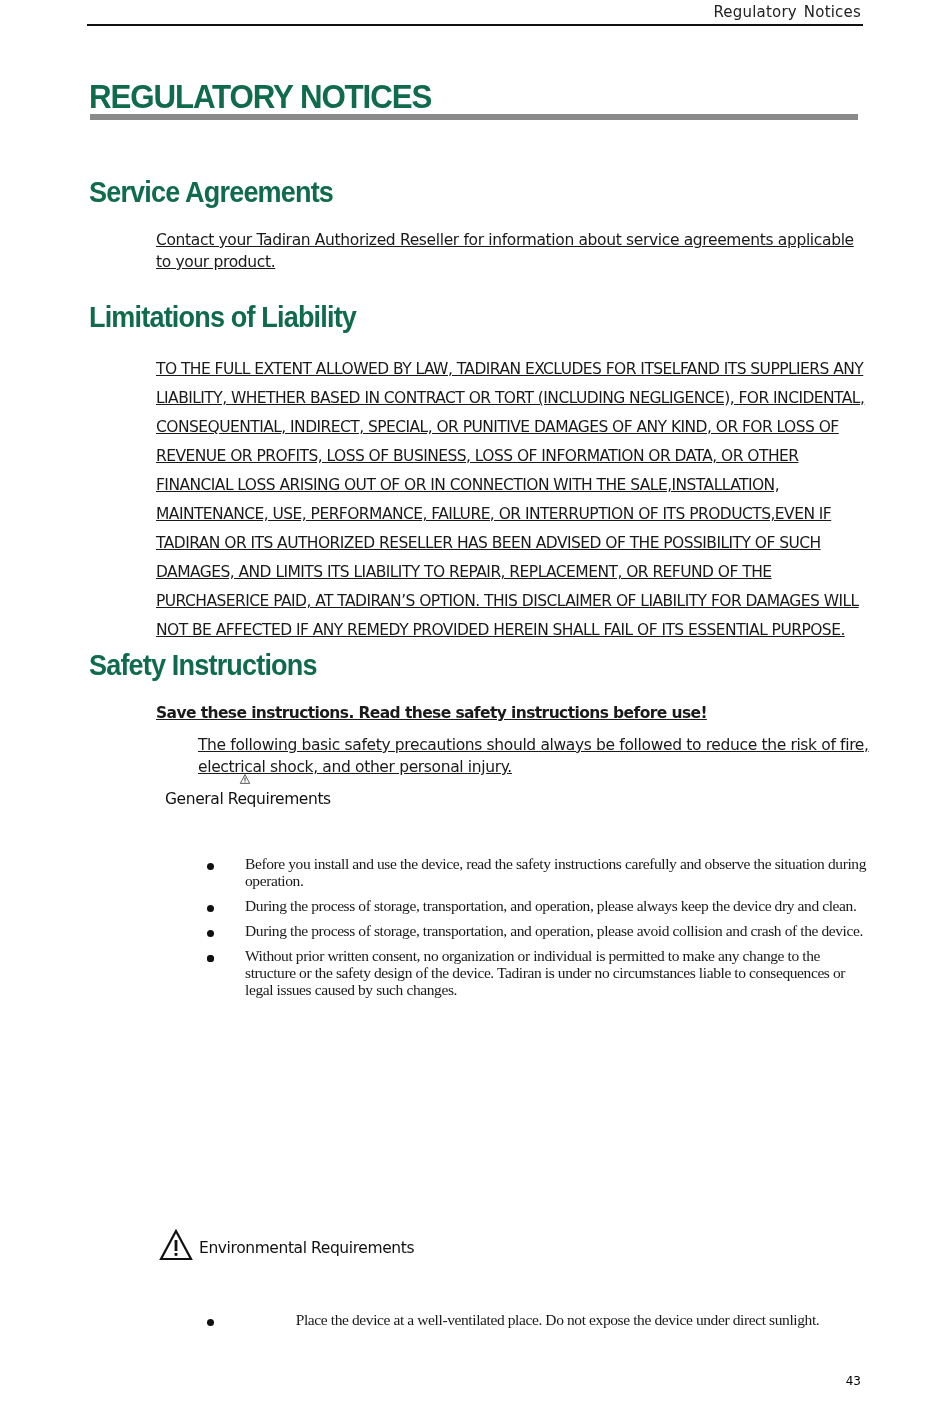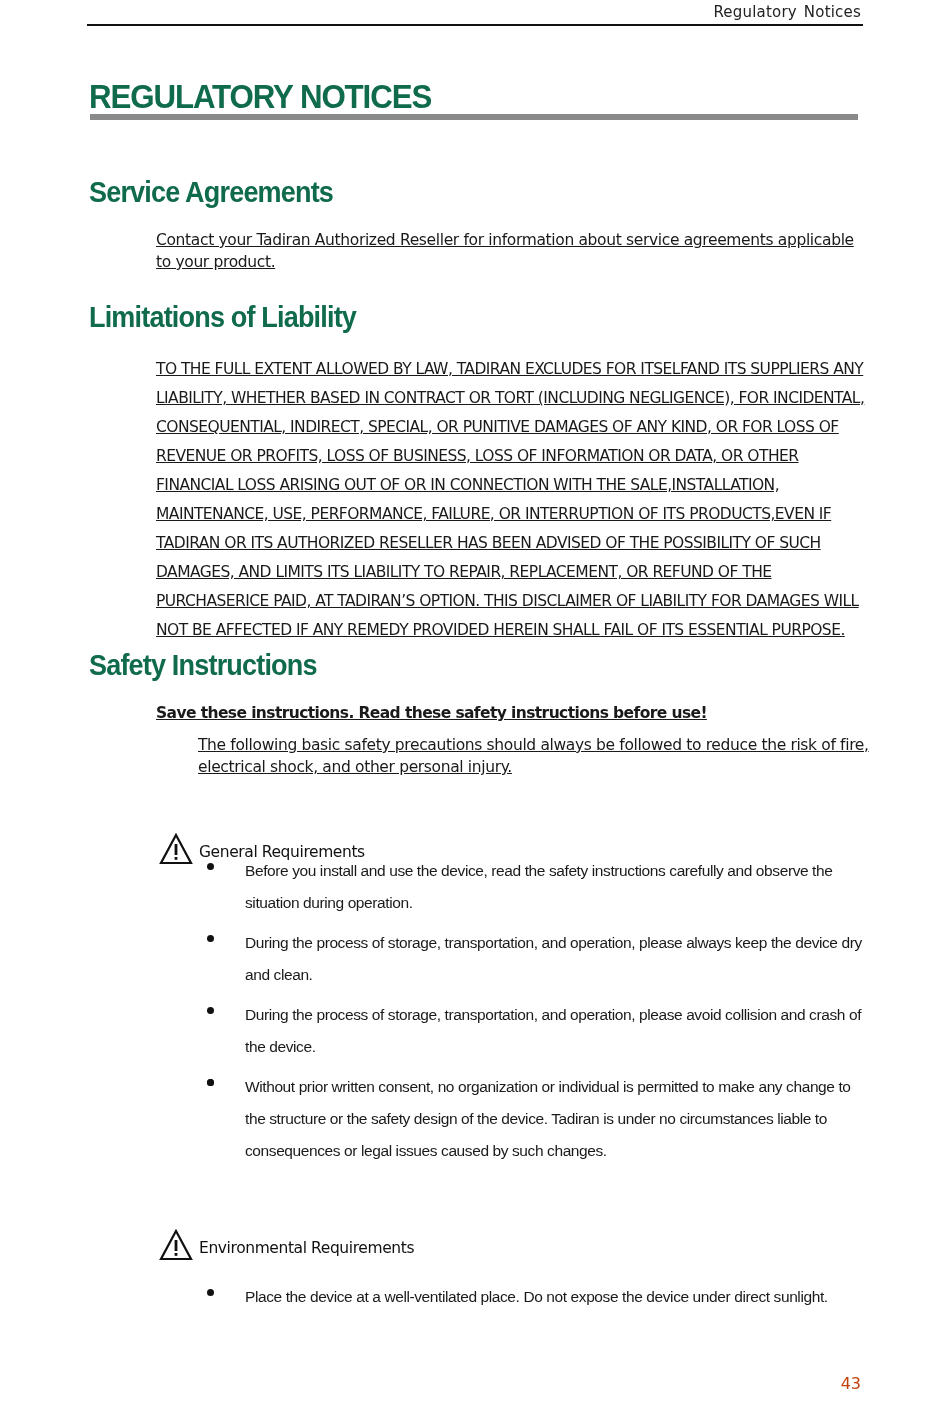--- a/index.html
+++ b/index.html
@@ -112,43 +112,43 @@
       position: absolute;
       left: 205px;
       width: 665px;
       margin: 0;
       padding: 0;
       list-style: none;
     }
     .bullet-item {
       position: relative;
       padding-left: 40px;
-      font-family: Liberation Sans, sans-serif;
+      font-family: Liberation Serif, serif;
       font-size: 15.5px;
-      line-height: 32px;
+      line-height: 17px;
       color: #1a1a1a;
       letter-spacing: -0.4px;
       margin-bottom: 8px;
     }
     .bullet-dot {
       position: absolute;
       left: 2px;
       top: 8px;
       width: 7px;
       height: 7px;
       border-radius: 50%;
       background: #111;
     }
     .page-number {
       position: absolute;
       right: 89px;
       top: 1374px;
       font-family: "DejaVu Sans", sans-serif;
-      font-size: 16px;
-      color: #c2410c;
+      font-size: 12px;
+      color: #000000;
     }
   </style>
 </head>
 <body>
 
 <div class="running-header">
   <span class="running-header-text">Regulatory Notices</span>
 </div>
 
 <h1 class="page-title">REGULATORY NOTICES</h1>
@@ -157,21 +157,21 @@
 <h2 class="section-heading" style="top:174px;">Service Agreements</h2>
 <p class="body-text" style="top:229px;">Contact your Tadiran Authorized Reseller for information about service agreements applicable to your product.</p>
 
 <h2 class="section-heading" style="top:299px;">Limitations of Liability</h2>
 <p class="body-text caps-text" style="top:355px; width:712px;">TO THE FULL EXTENT ALLOWED BY LAW, TADIRAN EXCLUDES FOR ITSELFAND ITS SUPPLIERS ANY LIABILITY, WHETHER BASED IN CONTRACT OR TORT (INCLUDING NEGLIGENCE), FOR INCIDENTAL, CONSEQUENTIAL, INDIRECT, SPECIAL, OR PUNITIVE DAMAGES OF ANY KIND, OR FOR LOSS OF REVENUE OR PROFITS, LOSS OF BUSINESS, LOSS OF INFORMATION OR DATA, OR OTHER FINANCIAL LOSS ARISING OUT OF OR IN CONNECTION WITH THE SALE,INSTALLATION, MAINTENANCE, USE, PERFORMANCE, FAILURE, OR INTERRUPTION OF ITS PRODUCTS,EVEN IF TADIRAN OR ITS AUTHORIZED RESELLER HAS BEEN ADVISED OF THE POSSIBILITY OF SUCH DAMAGES, AND LIMITS ITS LIABILITY TO REPAIR, REPLACEMENT, OR REFUND OF THE PURCHASERICE PAID, AT TADIRAN’S OPTION. THIS DISCLAIMER OF LIABILITY FOR DAMAGES WILL NOT BE AFFECTED IF ANY REMEDY PROVIDED HEREIN SHALL FAIL OF ITS ESSENTIAL PURPOSE.</p>
 
 <h2 class="section-heading" style="top:647px;">Safety Instructions</h2>
 <p class="body-text bold-text" style="top:702px;">Save these instructions. Read these safety instructions before use!</p>
 <p class="body-text" style="top:734px;margin-left:42px;">The following basic safety precautions should always be followed to reduce the risk of fire, electrical shock, and other personal injury.</p>
 
-<div class="sub-heading" style="top:832px;">
+<div class="sub-heading" style="top:774px;flex-direction:column;">
   <svg class="warning-icon" viewBox="0 0 34 32">
     <polygon points="17,2 32,30 2,30" fill="none" stroke="#111" stroke-width="2.2" stroke-linejoin="miter"></polygon>
     <rect x="15.6" y="11" width="2.8" height="11" fill="#111"></rect>
     <rect x="15.6" y="24" width="2.8" height="2.8" fill="#111"></rect>
   </svg>
   <span class="sub-heading-label">General Requirements</span>
 </div>
 
 <ul class="bullet-list" style="top:855px;">
   <li class="bullet-item">
@@ -197,20 +197,20 @@
 
 <div class="sub-heading" style="top:1228px;">
   <svg class="warning-icon" viewBox="0 0 34 32">
     <polygon points="17,2 32,30 2,30" fill="none" stroke="#111" stroke-width="2.2" stroke-linejoin="miter"></polygon>
     <rect x="15.6" y="11" width="2.8" height="11" fill="#111"></rect>
     <rect x="15.6" y="24" width="2.8" height="2.8" fill="#111"></rect>
   </svg>
   <span class="sub-heading-label">Environmental Requirements</span>
 </div>
 
-<ul class="bullet-list" style="top:1281px;">
+<ul class="bullet-list" style="top:1311px;text-align:center;">
   <li class="bullet-item">
     <span class="bullet-dot"></span>
     <span>Place the device at a well-ventilated place. Do not expose the device under direct sunlight.</span>
   </li>
 </ul>
 
 <div class="page-number">43</div>
 
 </body></html>

